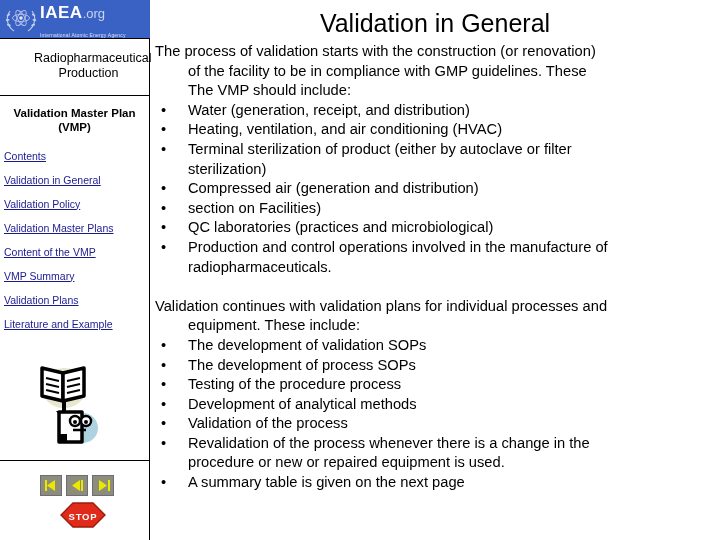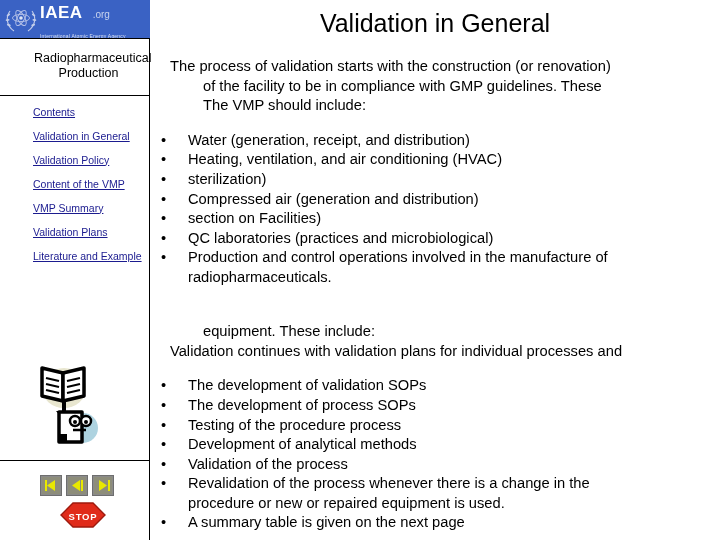--- a/index.html
+++ b/index.html
@@ -45,25 +45,24 @@
   }
   .logo-iaea {
     font-family: "Liberation Sans", sans-serif;
     font-weight: bold;
     font-size: 17px;
     color: #ffffff;
     letter-spacing: 0.5px;
     line-height: 18px;
   }
   .logo-org {
-    font-size: 10px;
+    font-size: 13px;
     font-weight: normal;
     color: #c8d4ee;
     letter-spacing: 0px;
-    margin-left: 10px;
   }
   .logo-sub {
     font-family: "Liberation Sans", sans-serif;
     font-size: 5px;
     color: #d8e0f2;
     line-height: 7px;
     letter-spacing: 0.2px;
     white-space: nowrap;
   }
 
@@ -85,21 +84,20 @@
   .module-title {
     padding: 10px 6px 6px 6px;
     text-align: center;
     font-size: 11.5px;
     font-weight: bold;
     line-height: 14px;
     color: #000000;
   }
   .nav-links {
     padding: 4px 0 0 4px;
-    margin-left: 29px;
   }
   .nav-link {
     display: block;
     font-size: 10.5px;
     color: #1b1b8f;
     text-decoration: underline;
     line-height: 13px;
     padding: 5.5px 0 5.5px 0;
     white-space: nowrap;
     cursor: pointer;
@@ -164,21 +162,21 @@
     padding: 8px 0 4px 0;
     font-weight: normal;
   }
   .body-wrap {
     padding: 0 6px 0 5px;
     font-size: 14.7px;
     line-height: 19.6px;
     color: #000000;
   }
   .para {
-    margin: 15px;
+    margin: 0;
     padding: 0 0 0 0;
     text-indent: 0;
   }
   .para-line {
     white-space: nowrap;
   }
   .para-line.indent {
     padding-left: 33px;
   }
   ul.blist {
@@ -236,25 +234,27 @@
       <span class="logo-sub">International Atomic Energy Agency</span>
     </span>
   </div>
 
   <div class="side-sep"></div>
 
   <div class="course-title">Radiopharmaceutical Production</div>
 
   <div class="side-sep"></div>
 
+  <div class="module-title">Validation Master Plan (VMP)</div>
 
   <div class="nav-links">
     <a class="nav-link">Contents</a>
     <a class="nav-link">Validation in General</a>
     <a class="nav-link">Validation Policy</a>
+    <a class="nav-link">Validation Master Plans</a>
     <a class="nav-link">Content of the VMP</a>
     <a class="nav-link">VMP Summary</a>
     <a class="nav-link">Validation Plans</a>
     <a class="nav-link">Literature and Example</a>
   </div>
 
   <div class="icon-block">
     <div class="book-icon-holder">
       <svg width="80" height="88" viewBox="0 0 80 88">
         <ellipse cx="30" cy="32" rx="22" ry="20" fill="#e8e6cf"></ellipse>
@@ -339,20 +339,21 @@
       <li>
         <span class="bullet">•</span>
         <span class="btext">Water (generation, receipt, and distribution)</span>
       </li>
       <li>
         <span class="bullet">•</span>
         <span class="btext">Heating, ventilation, and air conditioning (HVAC)</span>
       </li>
       <li>
         <span class="bullet">•</span>
+        <span class="btext">Terminal sterilization of product (either by autoclave or filter</span>
         <span class="cont">sterilization)</span>
       </li>
       <li>
         <span class="bullet">•</span>
         <span class="btext">Compressed air (generation and distribution)</span>
       </li>
       <li>
         <span class="bullet">•</span>
         <span class="cont">section on Facilities)</span>
       </li>
@@ -363,22 +364,22 @@
       <li>
         <span class="bullet">•</span>
         <span class="btext">Production and control operations involved in the manufacture of</span>
         <span class="cont">radiopharmaceuticals.</span>
       </li>
     </ul>
 
     <div class="gap-para"></div>
 
     <div class="para">
+      <div class="para-line">Validation continues with validation plans for individual processes and</div>
       <div class="para-line indent">equipment.  These include:</div>
-      <div class="para-line">Validation continues with validation plans for individual processes and</div>
     </div>
 
     <ul class="blist">
       <li>
         <span class="bullet">•</span>
         <span class="btext">The development of validation SOPs</span>
       </li>
       <li>
         <span class="bullet">•</span>
         <span class="btext">The development of process SOPs</span>

